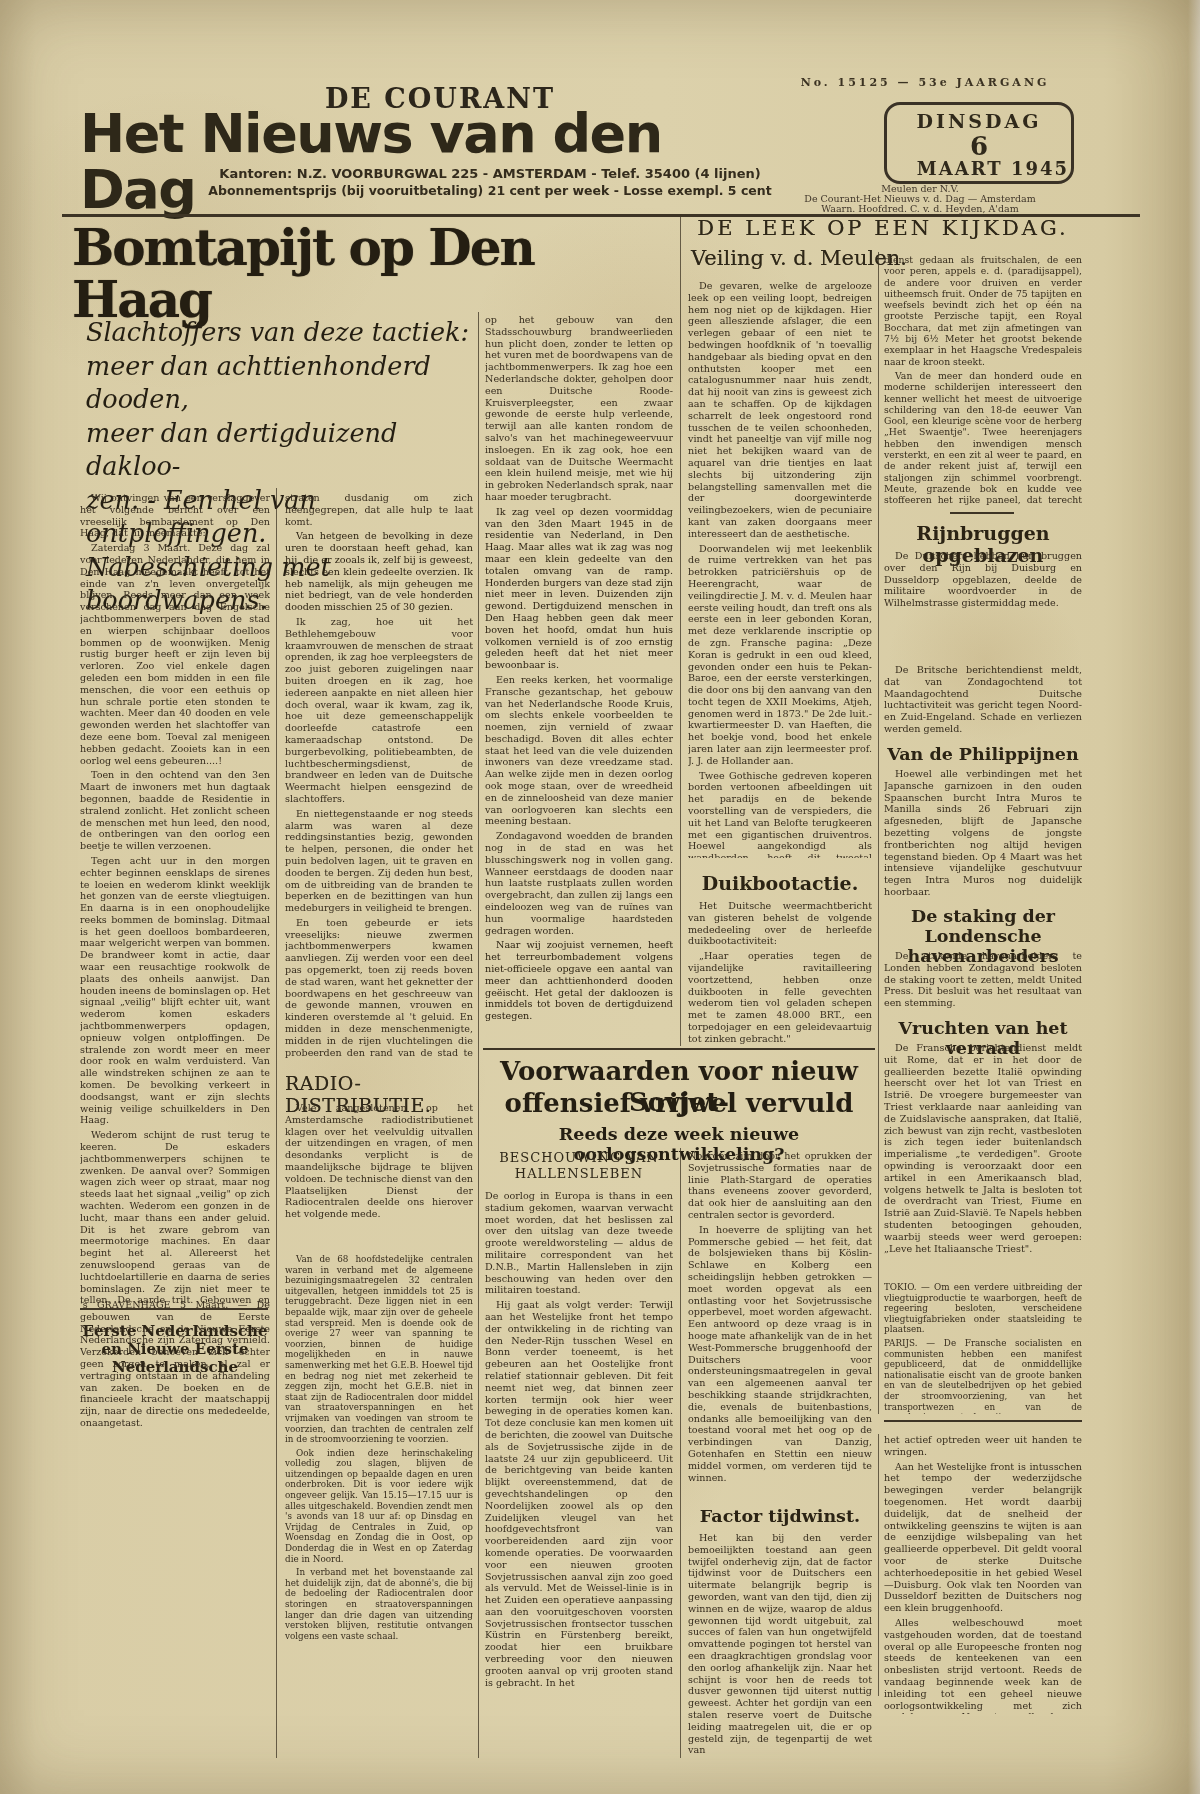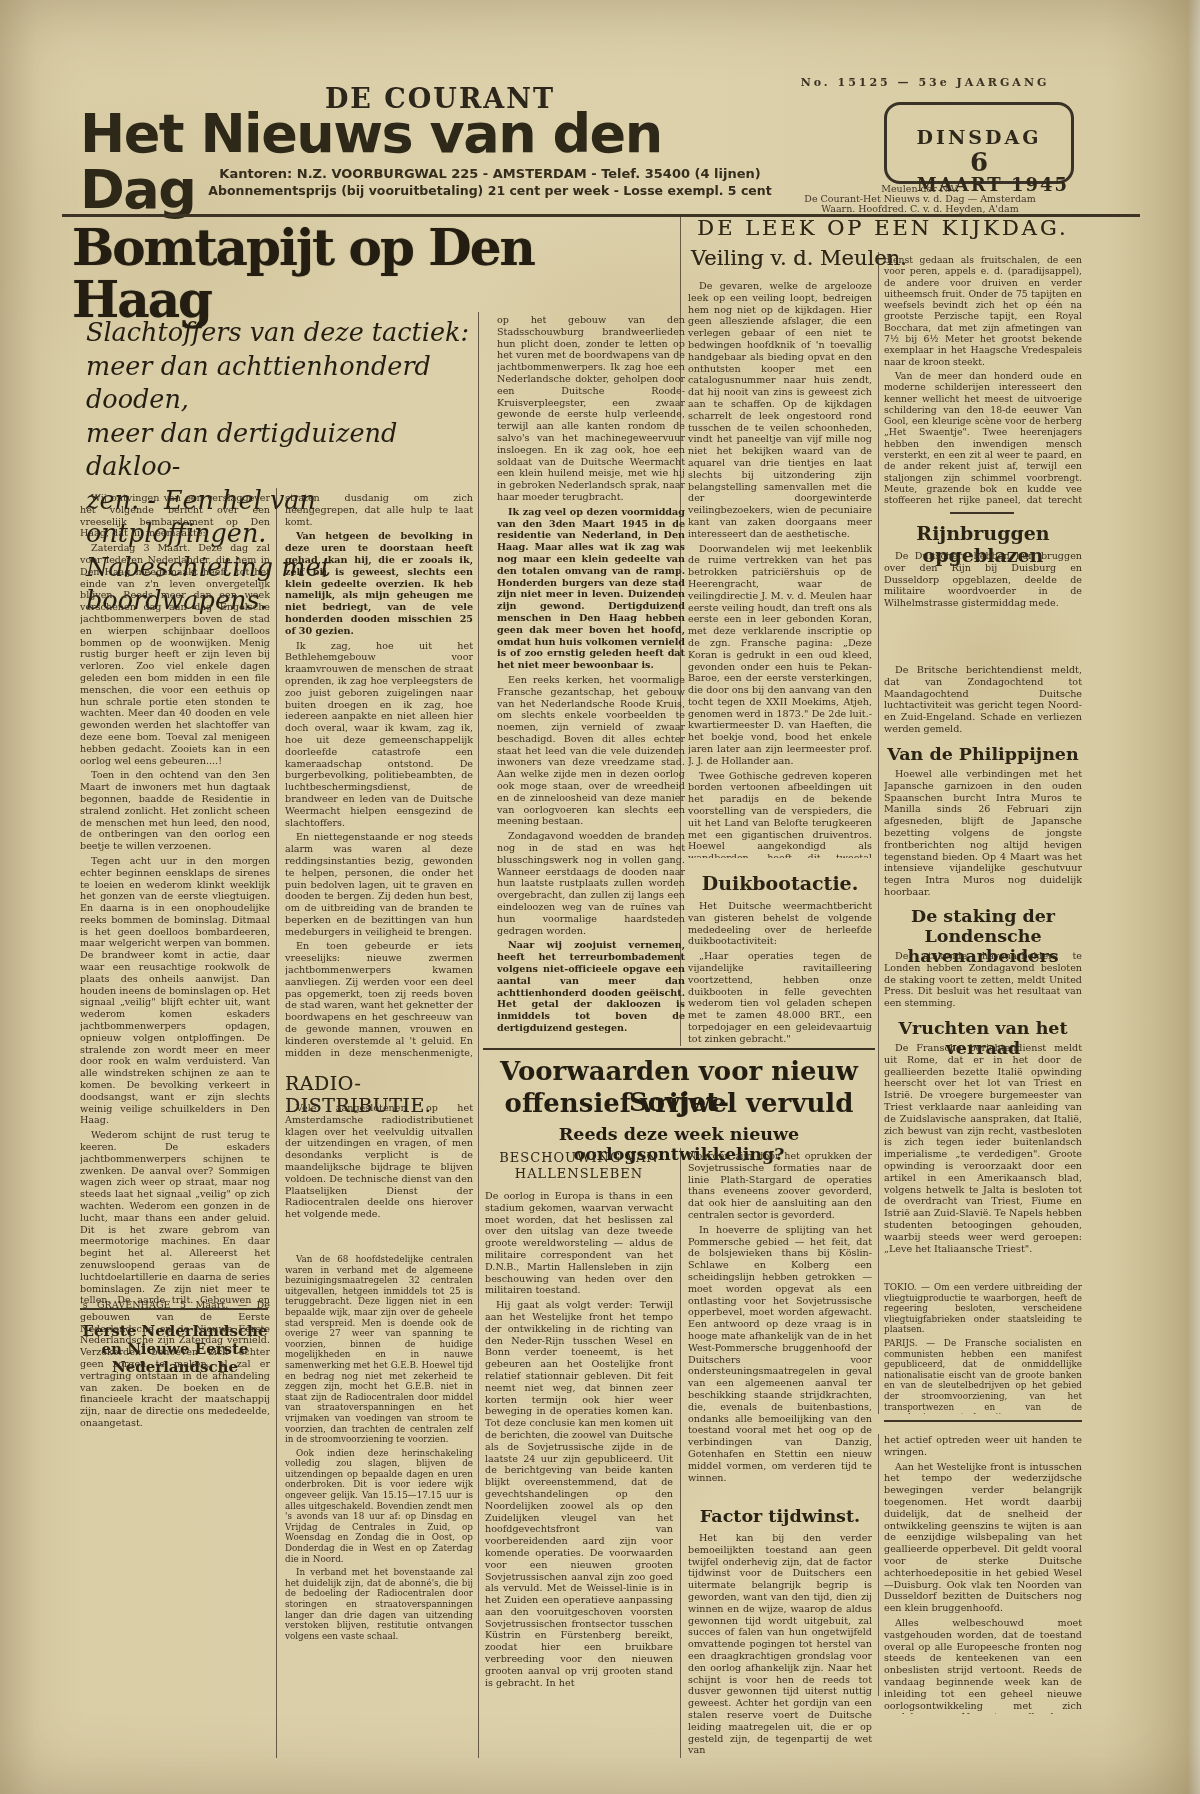--- a/index.html
+++ b/index.html
@@ -15,41 +15,41 @@
     box-shadow: inset 0 0 70px rgba(90,70,35,.35);
     font-family:"DejaVu Serif", serif; color:#362c1d;}
   .abs{position:absolute;}
   
   .issue{font:700 11px/14px "DejaVu Serif",serif;letter-spacing:3px;text-align:center;color:#3b3222;}
   .brandtop{font:700 27px/30px "DejaVu Serif",serif;letter-spacing:2px;text-align:center;color:#2c261b;}
   .brandmain{font:700 54px/56px "DejaVu Sans",sans-serif;letter-spacing:-1.5px;color:#2e2819;}
   .addr{font:700 13px/16px "DejaVu Sans",sans-serif;text-align:center;color:#342c1d;}
   .subs{font:700 12.5px/15px "DejaVu Sans",sans-serif;text-align:center;color:#342c1d;}
   .datebox{border:3px solid #3a3226;border-radius:16px;text-align:center;color:#30291b;}
-  .d-day{font:700 19px/24px "DejaVu Serif",serif;letter-spacing:3px;margin-top:20px;}
+  .d-day{font:700 19px/24px "DejaVu Serif",serif;letter-spacing:3px;margin-top:4px;}
   .d-num{font:700 26px/26px "DejaVu Serif",serif;}
   .d-mon{font:700 18px/20px "DejaVu Serif",serif;letter-spacing:2px;padding-left:28px;}
   .pub{font:9.5px/10.5px "DejaVu Serif",serif;text-align:center;color:#40362a;}
   .hr{background:#3d3425;}
   .vr{background:rgba(62,52,36,.75);width:1px;}
   
   .lead-h{font:700 50px/52px "DejaVu Serif",serif;letter-spacing:-2px;color:#241e12;text-shadow:0 0 1px rgba(40,30,15,.55);}
   .deck p{margin:0;font:italic 25.5px/33.5px "DejaVu Serif",serif;color:#241e12;}
   .h{font-family:"DejaVu Serif",serif;font-weight:700;text-align:center;color:#2b2314;}
   .kijk-h{font:400 21px/24px "DejaVu Serif",serif;letter-spacing:3px;text-align:center;color:#2e2718;text-shadow:0 0 .6px rgba(40,30,15,.6);}
   .veil-h{font:400 21px/24px "DejaVu Serif",serif;text-align:center;color:#2e2718;text-shadow:0 0 .6px rgba(40,30,15,.6);}
   .radio-h{font:400 19px/22px "DejaVu Serif",serif;letter-spacing:.5px;color:#2e2718;text-shadow:0 0 .6px rgba(40,30,15,.6);}
   .vw-h{font:700 26px/31px "DejaVu Serif",serif;text-align:center;color:#241e12;}
   .vw-d{font:700 17.5px/20px "DejaVu Serif",serif;text-align:center;color:#241e12;}
   .besch{font:400 13px/16px "DejaVu Serif",serif;letter-spacing:1px;text-align:center;color:#2e2718;}
   
   .bcol{font:9.6px/11.8px "DejaVu Serif",serif;text-align:justify;color:#372d1e;overflow:hidden;}
   .bcol p{margin:0 0 3px;text-indent:11px;}
   .bcol p.f{text-indent:0;}
-  .bcol p.b{font-weight:700;color:#2e2414;}
+  .bcol p.b{font-weight:400;color:#2e2414;}
   .small{font-size:8.8px;line-height:10.6px;}
   .t17{font-size:17.5px;line-height:20px;}
   .t19{font-size:19px;line-height:22px;}
   .t15{font-size:15px;line-height:18px;}
 </style>
 </head>
 <body>
 
 <div id="page">
 
@@ -86,21 +86,21 @@
       <p>Tegen acht uur in den morgen echter beginnen eensklaps de sirenes te loeien en wederom klinkt weeklijk het gonzen van de eerste vliegtuigen. En daarna is in een onophoudelijke reeks bommen de bominslag. Ditmaal is het geen doelloos bombardeeren, maar welgericht werpen van bommen. De brandweer komt in actie, daar waar een reusachtige rookwolk de plaats des onheils aanwijst. Dan houden ineens de bominslagen op. Het signaal „veilig" blijft echter uit, want wederom komen eskaders jachtbommenwerpers opdagen, opnieuw volgen ontploffingen. De stralende zon wordt meer en meer door rook en walm verduisterd. Van alle windstreken schijnen ze aan te komen. De bevolking verkeert in doodsangst, want er zijn slechts weinig veilige schuilkelders in Den Haag.</p>
       <p>Wederom schijnt de rust terug te keeren. De eskaders jachtbommenwerpers schijnen te zwenken. De aanval over? Sommigen wagen zich weer op straat, maar nog steeds laat het signaal „veilig" op zich wachten. Wederom een gonzen in de lucht, maar thans een ander geluid. Dit is het zware gebrom van meermotorige machines. En daar begint het al. Allereerst het zenuwsloopend geraas van de luchtdoelartillerie en daarna de series bominslagen. Ze zijn niet meer te tellen. De aarde trilt. Gebouwen en geheele huizenblokken storten als kaartenhuizen ineen. Weer andere beginnen te branden en staan weldra in lichterlaaie. Het vuur wordt nog aangewakkerd door den wind, die uit de richting van Scheveningen over de stad waait. Steeds meer huizen worden door de vlammen gegrepen en weldra zijn groote oppervlakten in een vuurzee herschapen. En nog vóór iemand iets kan doen, nog vóór het gevaar geweken is, en terwijl de bevolking nog steeds in haar schuilplaatsen moet verblijven, heeft het vuur in verschillende</p>
     </div>
   <div class="abs bcol" style="left:285px;top:492px;width:188px;height:566px;">
       <p class="f">straten dusdanig om zich heengegrepen, dat alle hulp te laat komt.</p>
       <p class="b">Van hetgeen de bevolking in deze uren te doorstaan heeft gehad, kan hij, die er zooals ik, zelf bij is geweest, slechts een klein gedeelte overzien. Ik heb namelijk, als mijn geheugen me niet bedriegt, van de vele honderden dooden misschien 25 of 30 gezien.</p>
       <p>Ik zag, hoe uit het Bethlehemgebouw voor kraamvrouwen de menschen de straat oprenden, ik zag hoe verpleegsters de zoo juist geboren zuigelingen naar buiten droegen en ik zag, hoe iedereen aanpakte en niet alleen hier doch overal, waar ik kwam, zag ik, hoe uit deze gemeenschappelijk doorleefde catastrofe een kameraadschap ontstond. De burgerbevolking, politiebeambten, de luchtbeschermingsdienst, de brandweer en leden van de Duitsche Weermacht hielpen eensgezind de slachtoffers.</p>
       <p>En niettegenstaande er nog steeds alarm was waren al deze reddingsinstanties bezig, gewonden te helpen, personen, die onder het puin bedolven lagen, uit te graven en dooden te bergen. Zij deden hun best, om de uitbreiding van de branden te beperken en de bezittingen van hun medeburgers in veiligheid te brengen.</p>
       <p>En toen gebeurde er iets vreeselijks: nieuwe zwermen jachtbommenwerpers kwamen aanvliegen. Zij werden voor een deel pas opgemerkt, toen zij reeds boven de stad waren, want het geknetter der boordwapens en het geschreeuw van de gewonde mannen, vrouwen en kinderen overstemde al 't geluid. En midden in deze menschenmenigte, midden in de rijen vluchtelingen die probeerden den rand van de stad te bereiken, schoten de Engelsche jachtbommenwerpers met hun boordwapens. Ik zag menschen sterven, moeders, die door 't Engelsche vuur naast haar kinderen waren doodgeschoten. Ik zag een grijsaard sterven, niet omdat hem een kogel trof, maar ten gevolge van de opwinding aan hartverlamming. In dit inferno van explosies, brand en moord zag ik echter ook menschen, eenvoudige menschen, die boven zichzelf uitgroeiden. Ik zag</p>
     </div>
-  <div class="abs bcol" style="left:485px;top:314px;width:188px;height:728px;margin-left:12px;">
+  <div class="abs bcol" style="left:485px;top:314px;width:188px;height:728px;">
       <p class="f">op het gebouw van den Stadsschouwburg brandweerlieden hun plicht doen, zonder te letten op het vuren met de boordwapens van de jachtbommenwerpers. Ik zag hoe een Nederlandsche dokter, geholpen door een Duitsche Roode-Kruisverpleegster, een zwaar gewonde de eerste hulp verleende, terwijl aan alle kanten rondom de salvo's van het machinegeweervuur insloegen. En ik zag ook, hoe een soldaat van de Duitsche Weermacht een klein huilend meisje, met wie hij in gebroken Nederlandsch sprak, naar haar moeder terugbracht.</p>
       <p class="b">Ik zag veel op dezen voormiddag van den 3den Maart 1945 in de residentie van Nederland, in Den Haag. Maar alles wat ik zag was nog maar een klein gedeelte van den totalen omvang van de ramp. Honderden burgers van deze stad zijn niet meer in leven. Duizenden zijn gewond. Dertigduizend menschen in Den Haag hebben geen dak meer boven het hoofd, omdat hun huis volkomen vernield is of zoo ernstig geleden heeft dat het niet meer bewoonbaar is.</p>
       <p>Een reeks kerken, het voormalige Fransche gezantschap, het gebouw van het Nederlandsche Roode Kruis, om slechts enkele voorbeelden te noemen, zijn vernield of zwaar beschadigd. Boven dit alles echter staat het leed van die vele duizenden inwoners van deze vreedzame stad. Aan welke zijde men in dezen oorlog ook moge staan, over de wreedheid en de zinneloosheid van deze manier van oorlogvoeren kan slechts een meening bestaan.</p>
       <p>Zondagavond woedden de branden nog in de stad en was het blusschingswerk nog in vollen gang. Wanneer eerstdaags de dooden naar hun laatste rustplaats zullen worden overgebracht, dan zullen zij langs een eindeloozen weg van de ruïnes van hun voormalige haardsteden gedragen worden.</p>
       <p class="b">Naar wij zoojuist vernemen, heeft het terreurbombadement volgens niet-officieele opgave een aantal van meer dan achttienhonderd dooden geëischt. Het getal der dakloozen is inmiddels tot boven de dertigduizend gestegen.</p>
     </div>
 
   <div class="abs kijk-h" style="left:684px;top:216px;width:398px;">DE LEEK OP EEN KIJKDAG.</div>
   <div class="abs veil-h" style="left:684px;top:246px;width:230px;">Veiling v. d. Meulen.</div>
   <div class="abs bcol" style="left:688px;top:280px;width:184px;height:578px;">

